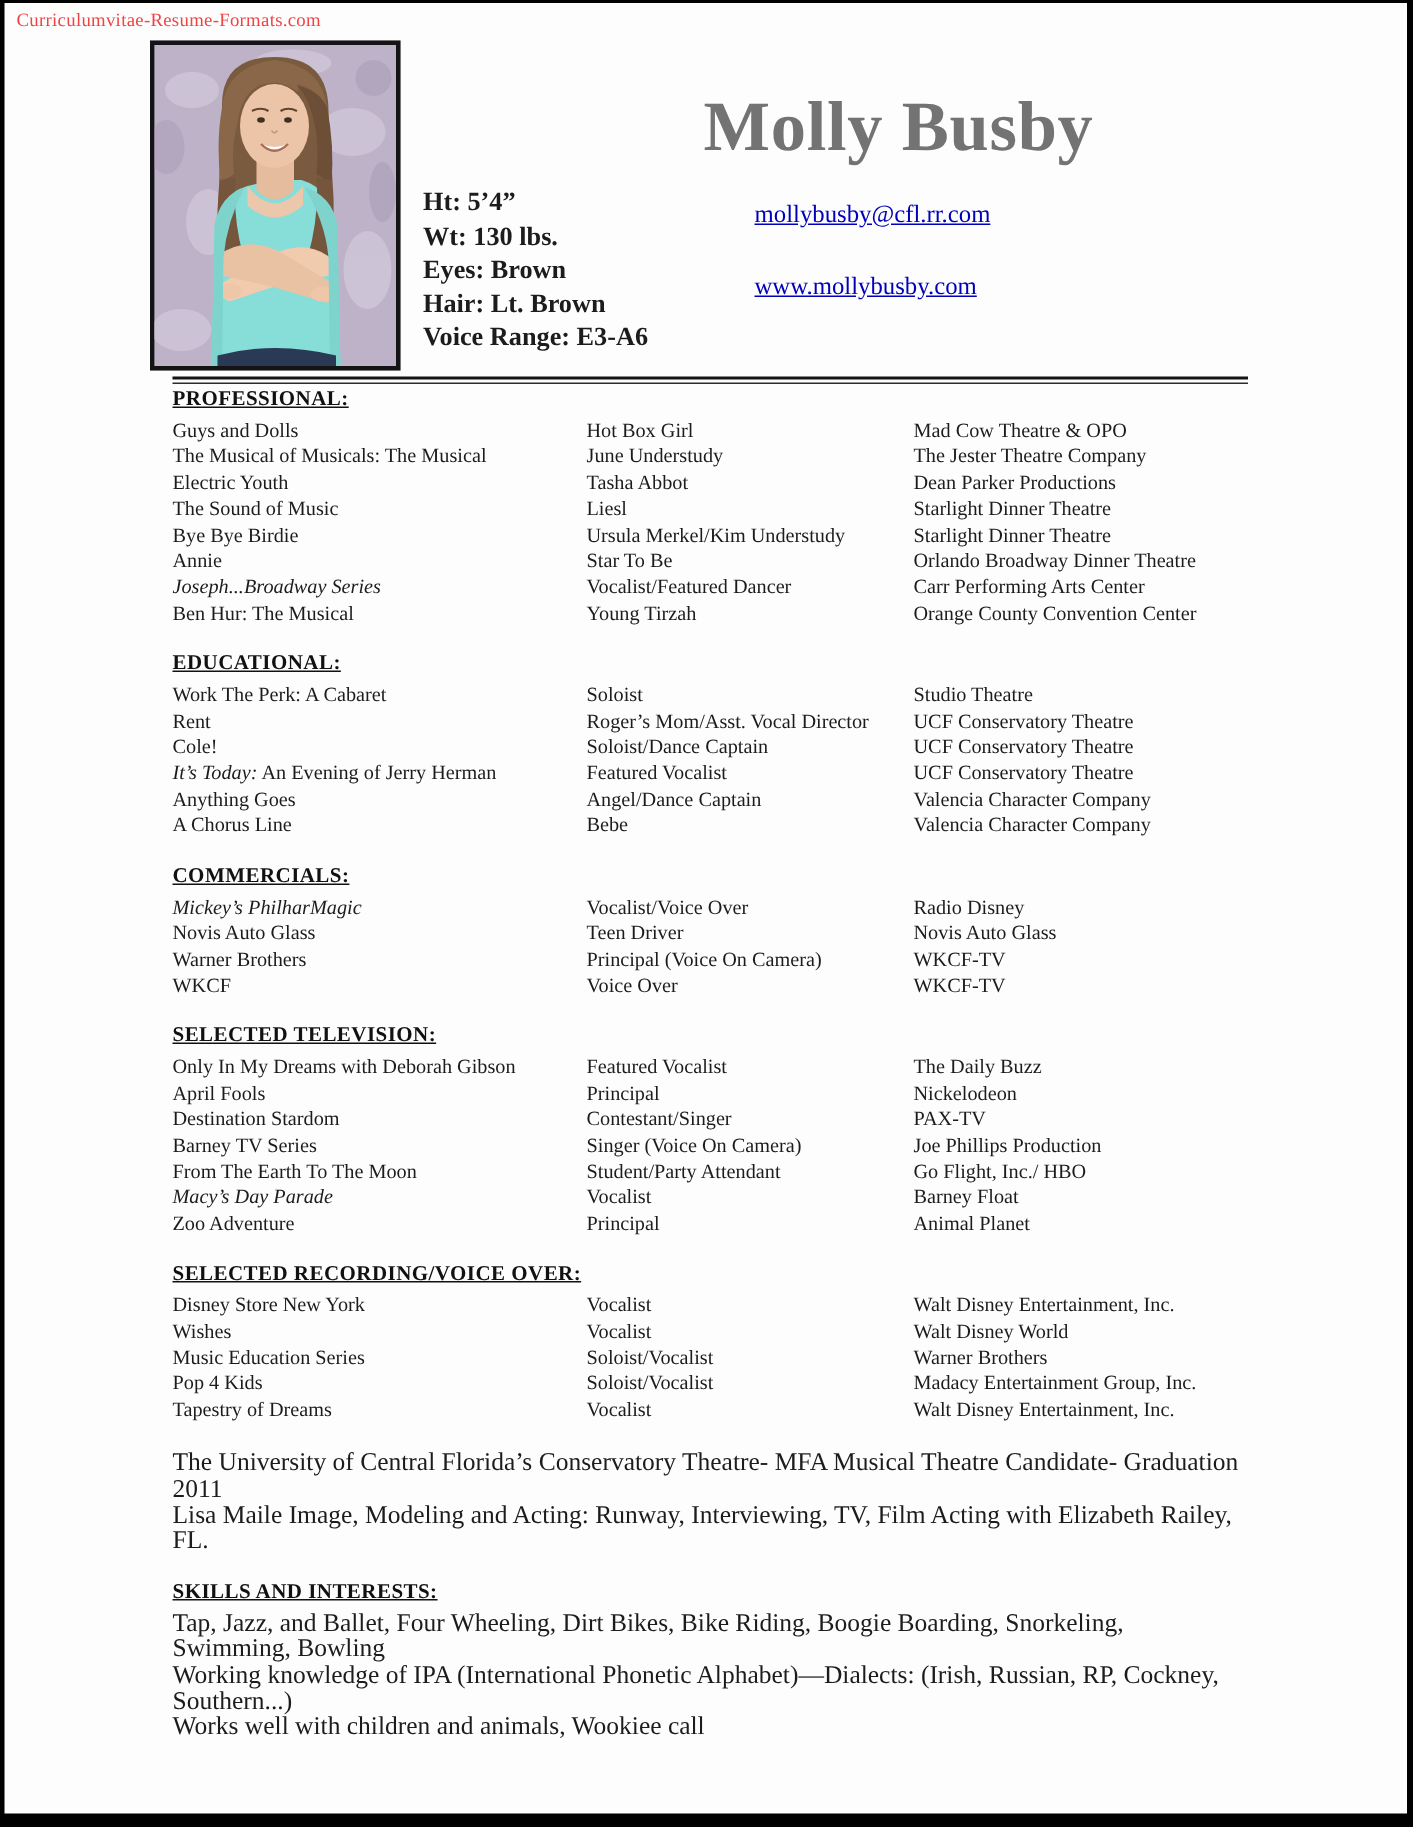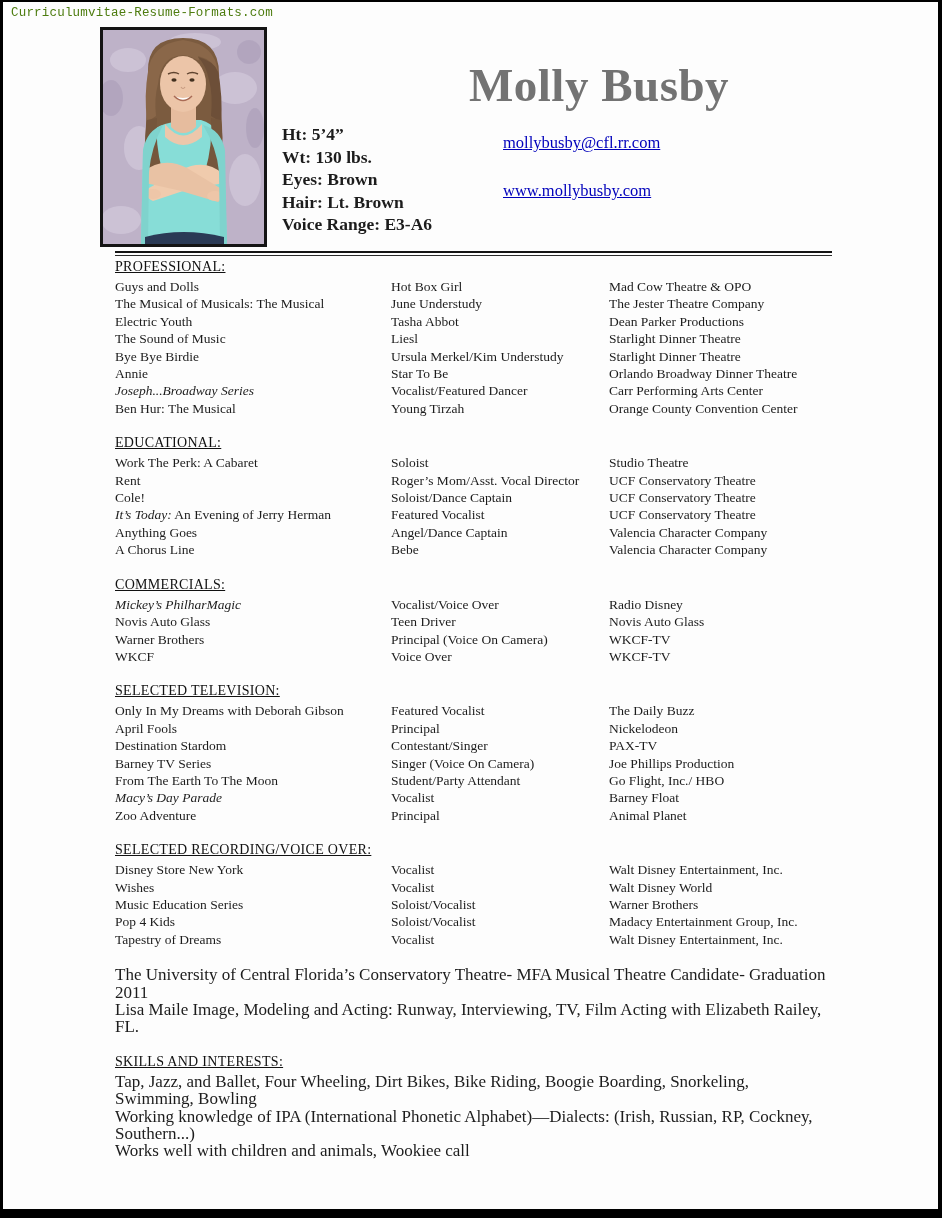--- a/index.html
+++ b/index.html
@@ -4,41 +4,41 @@
 <style>
   html,body{margin:0;padding:0;background:#ffffff;}
   .page{
     position:relative;width:942px;height:1218px;box-sizing:border-box;
     background:#fdfdfd;overflow:hidden;
     border:3px solid #000;border-top-width:2px;border-right-width:4px;border-bottom-width:9px;
     font-family:"Liberation Serif",serif;color:var(--text,#1c1c1c);
   }
   .watermark{
     position:absolute;left:8px;top:4px;
-    font-family:Liberation Mono, monospace;font-size:12.5px;color:#4d7c0f;letter-spacing:.2px;
+    font-family:Liberation Serif, serif;font-size:12.5px;color:#ef4444;letter-spacing:.2px;
   }
   .headshot{
     position:absolute;left:97px;top:25px;width:167px;height:220px;
     border:3px solid #141414;box-sizing:border-box;background:#beb2c8;
   }
   .headshot svg{display:block;width:100%;height:100%;}
   .name{
     position:absolute;left:418px;top:56px;width:356px;margin:0;
     font-size:47px;font-weight:700;text-align:center;letter-spacing:.5px;color:#737373;
   }
   .stats{position:absolute;left:279px;top:121px;font-size:17.5px;font-weight:bold;}
   .stats .tline{font-size:17.5px;line-height:22.5px;}
   .link{position:absolute;font-size:16.5px;color:var(--link,#0000bb);text-decoration:underline;cursor:pointer;}
   .email{left:500px;top:131px;}
   .website{left:500px;top:179px;}
   .content{position:absolute;left:112px;top:249px;width:717px;}
   .toprule{height:2px;border-top:2px solid #141414;border-bottom:1px solid #2b2b2b;margin-bottom:3px;}
   .sec{margin-bottom:18px;}
   .sec h2{
-    margin:0 0 3px;font-size:14px;font-weight:400;text-decoration:underline;
+    margin:0 0 3px;font-size:14px;font-weight:700;text-decoration:underline;
     letter-spacing:.3px;color:#111;
   }
   .crow{display:grid;grid-template-columns:276px 218px 1fr;font-size:13.5px;line-height:17.4px;}
   .cell{white-space:nowrap;}
   .it{font-style:italic;}
   .para .tline{font-size:17px;line-height:17.4px;}
 </style>
 </head>
 <body>
 

